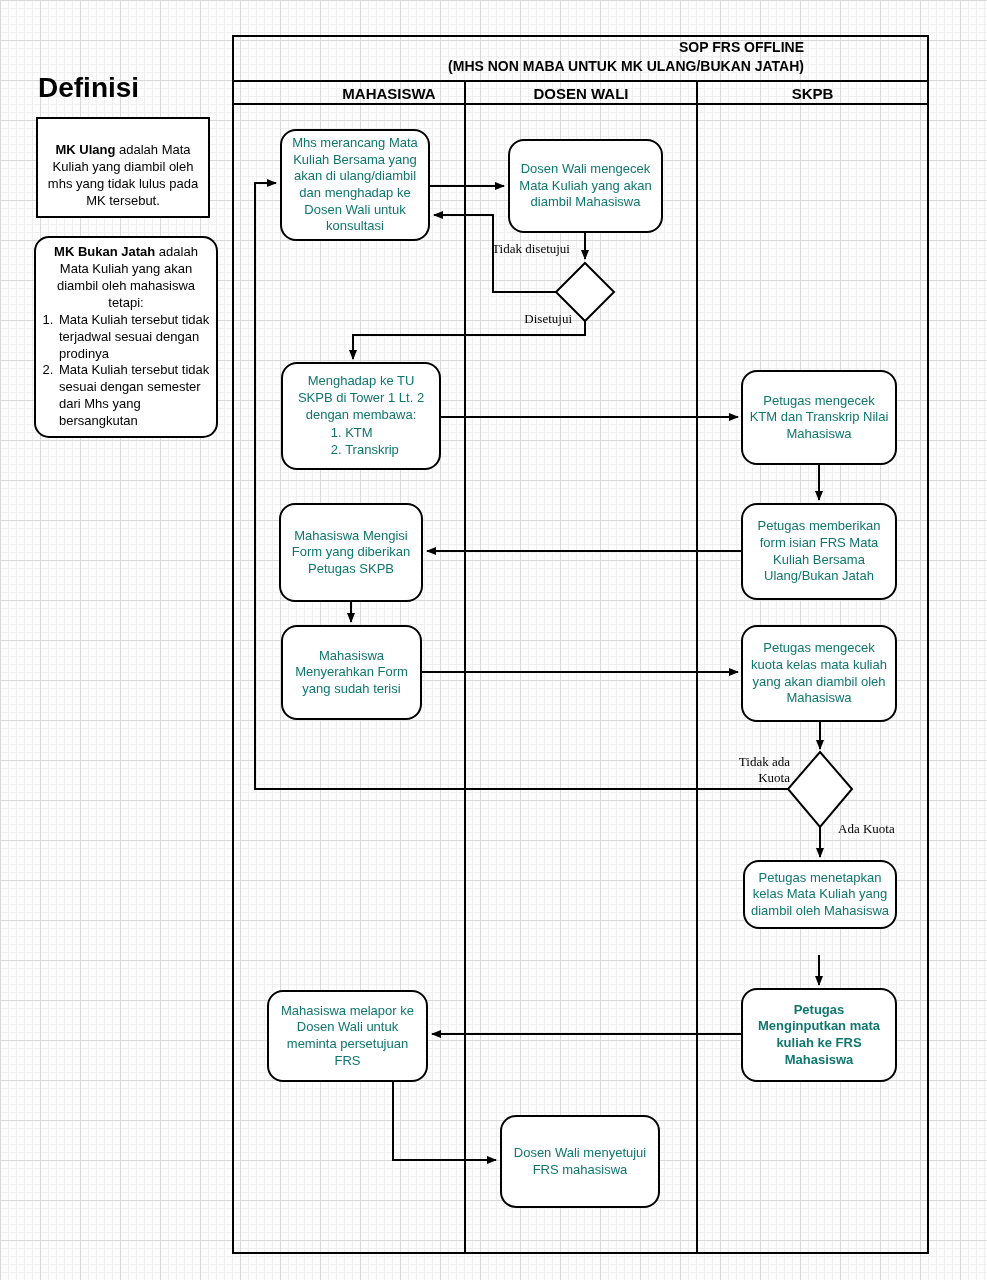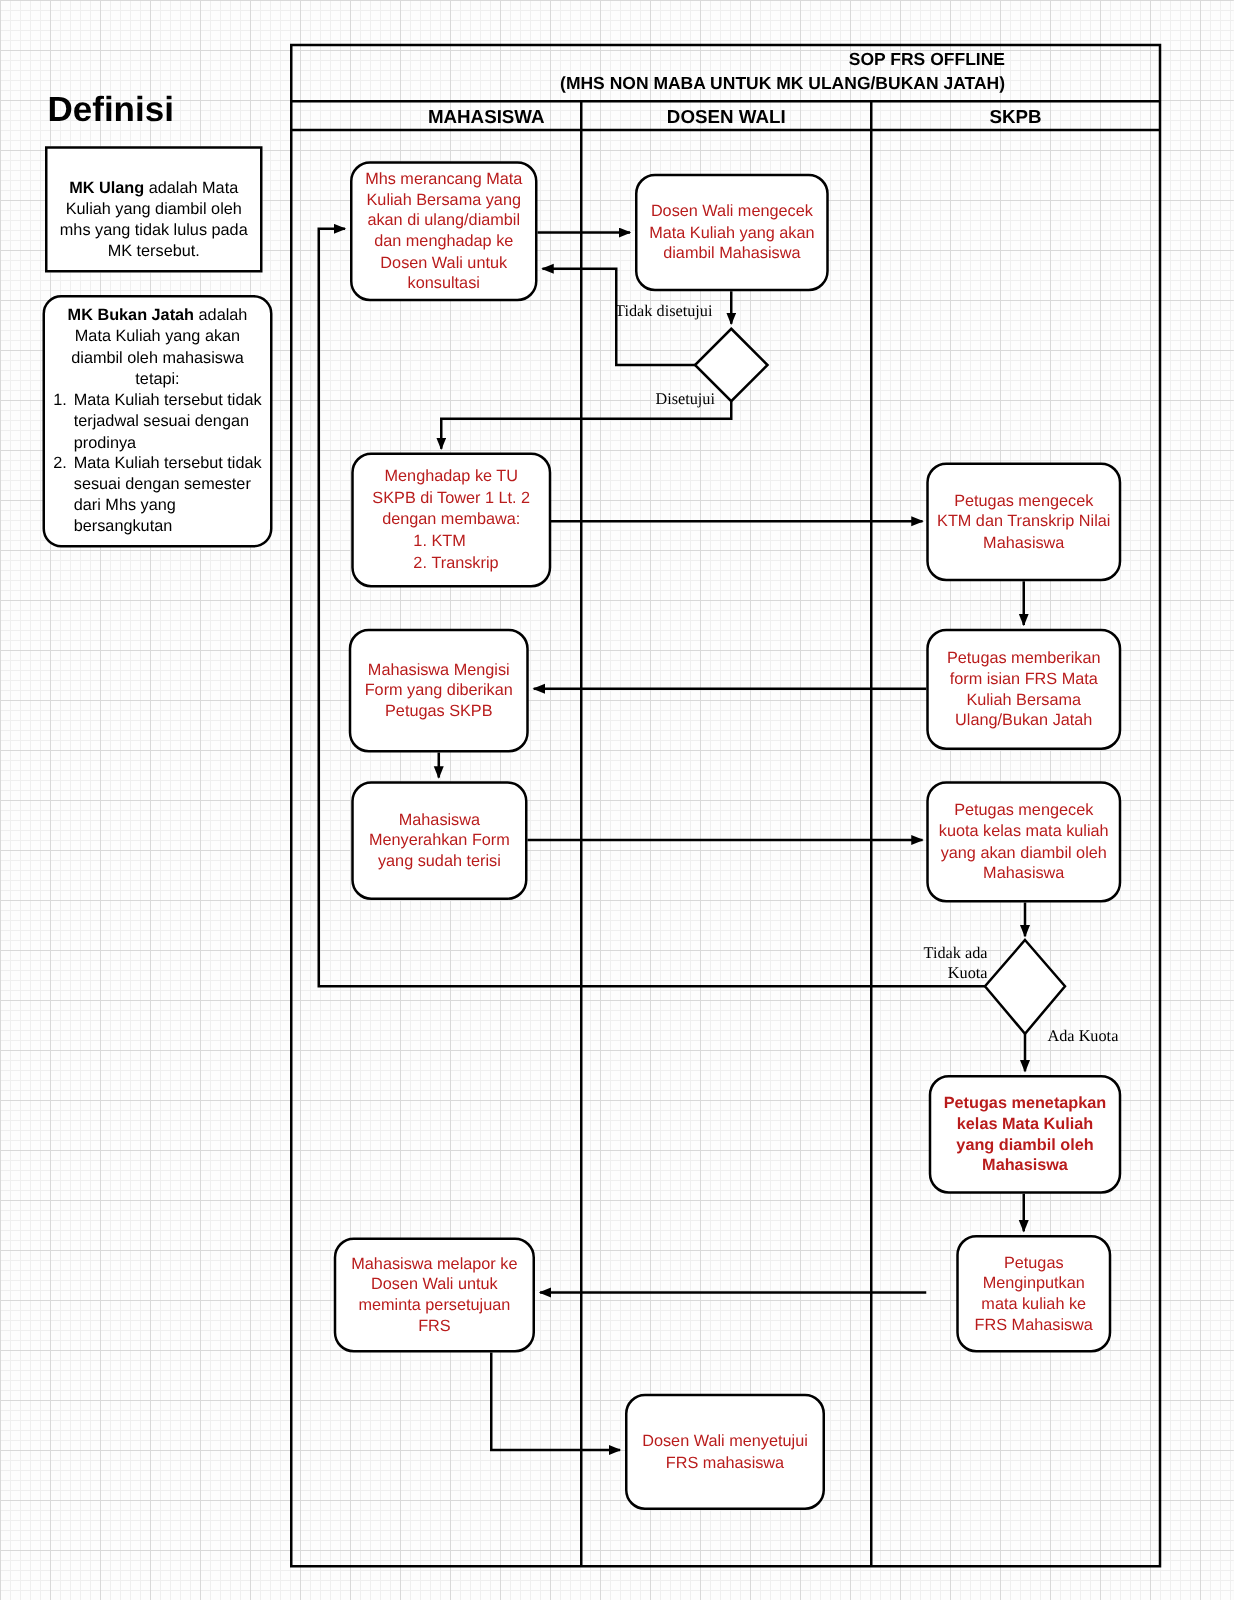--- a/index.html
+++ b/index.html
@@ -23,21 +23,21 @@
   .def-box .inner{width:100%;}
   .def-box ol{margin:0;padding:0 0 0 17px;text-align:left;}
   .def-box li{padding-left:2px;}
   
   .chart-text{color:#000;text-align:center;}
   .chart-title{left:233px;top:38px;width:571px;font-weight:bold;font-size:14px;line-height:1.35;text-align:right;}
   .lane-label{top:84px;height:20px;font-weight:bold;font-size:15px;line-height:20px;}
   
   .node{background:#fff;border:2px solid #000;border-radius:16px;box-sizing:border-box;
     display:flex;align-items:center;justify-content:center;text-align:center;
-    color:#b91c1c;font-size:13px;line-height:1.28;padding:5px 6px;}
+    color:#0f766e;font-size:13px;line-height:1.28;padding:5px 6px;}
   .node .inner{width:100%;}
   .node ol{margin:2px auto 0 auto;padding-left:22px;text-align:left;display:inline-block;}
   
   .edge-label{color:#000;font-size:13px;line-height:1.25;text-align:right;font-family:Liberation Serif, serif;}
   .nowrap{white-space:nowrap;}
 </style>
 </head>
 <body>
 
 <div class="canvas">
@@ -140,25 +140,25 @@
   </div>
 
   <div class="abs node" style="left:281px;top:625px;width:141px;height:95px;">
     <span class="inner">Mahasiswa Menyerahkan Form yang sudah terisi</span>
   </div>
 
   <div class="abs node" style="left:741px;top:625px;width:156px;height:97px;">
     <span class="inner">Petugas mengecek kuota kelas mata kuliah yang akan diambil oleh Mahasiswa</span>
   </div>
 
-  <div class="abs node" style="left:743px;top:860px;width:154px;height:95px;font-weight:bold;">
+  <div class="abs node" style="left:743px;top:860px;width:154px;height:69px;">
     <span class="inner">Petugas menetapkan kelas Mata Kuliah yang diambil oleh Mahasiswa</span>
   </div>
 
-  <div class="abs node" style="left:765px;top:988px;width:124px;height:94px;">
+  <div class="abs node" style="left:741px;top:988px;width:156px;height:94px;font-weight:bold;">
     <span class="inner">Petugas Menginputkan mata kuliah ke FRS Mahasiswa</span>
   </div>
 
   <div class="abs node" style="left:267px;top:990px;width:161px;height:92px;">
     <span class="inner">Mahasiswa melapor ke Dosen Wali untuk meminta persetujuan FRS</span>
   </div>
 
   <div class="abs node" style="left:500px;top:1115px;width:160px;height:93px;">
     <span class="inner">Dosen Wali menyetujui FRS mahasiswa</span>
   </div>

